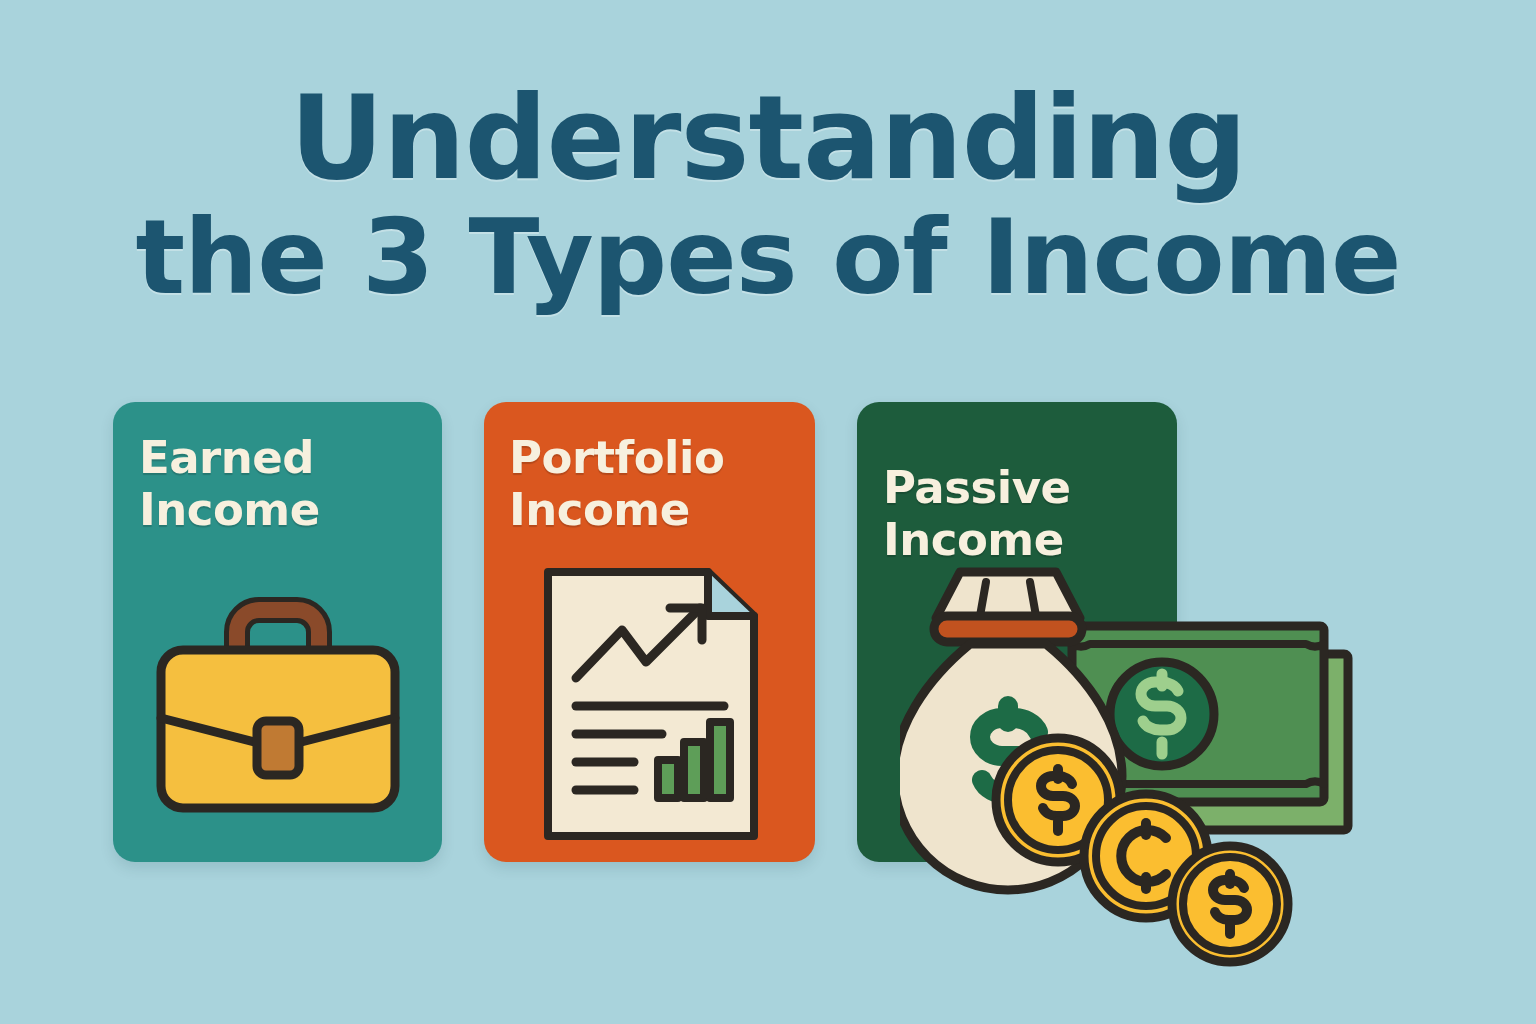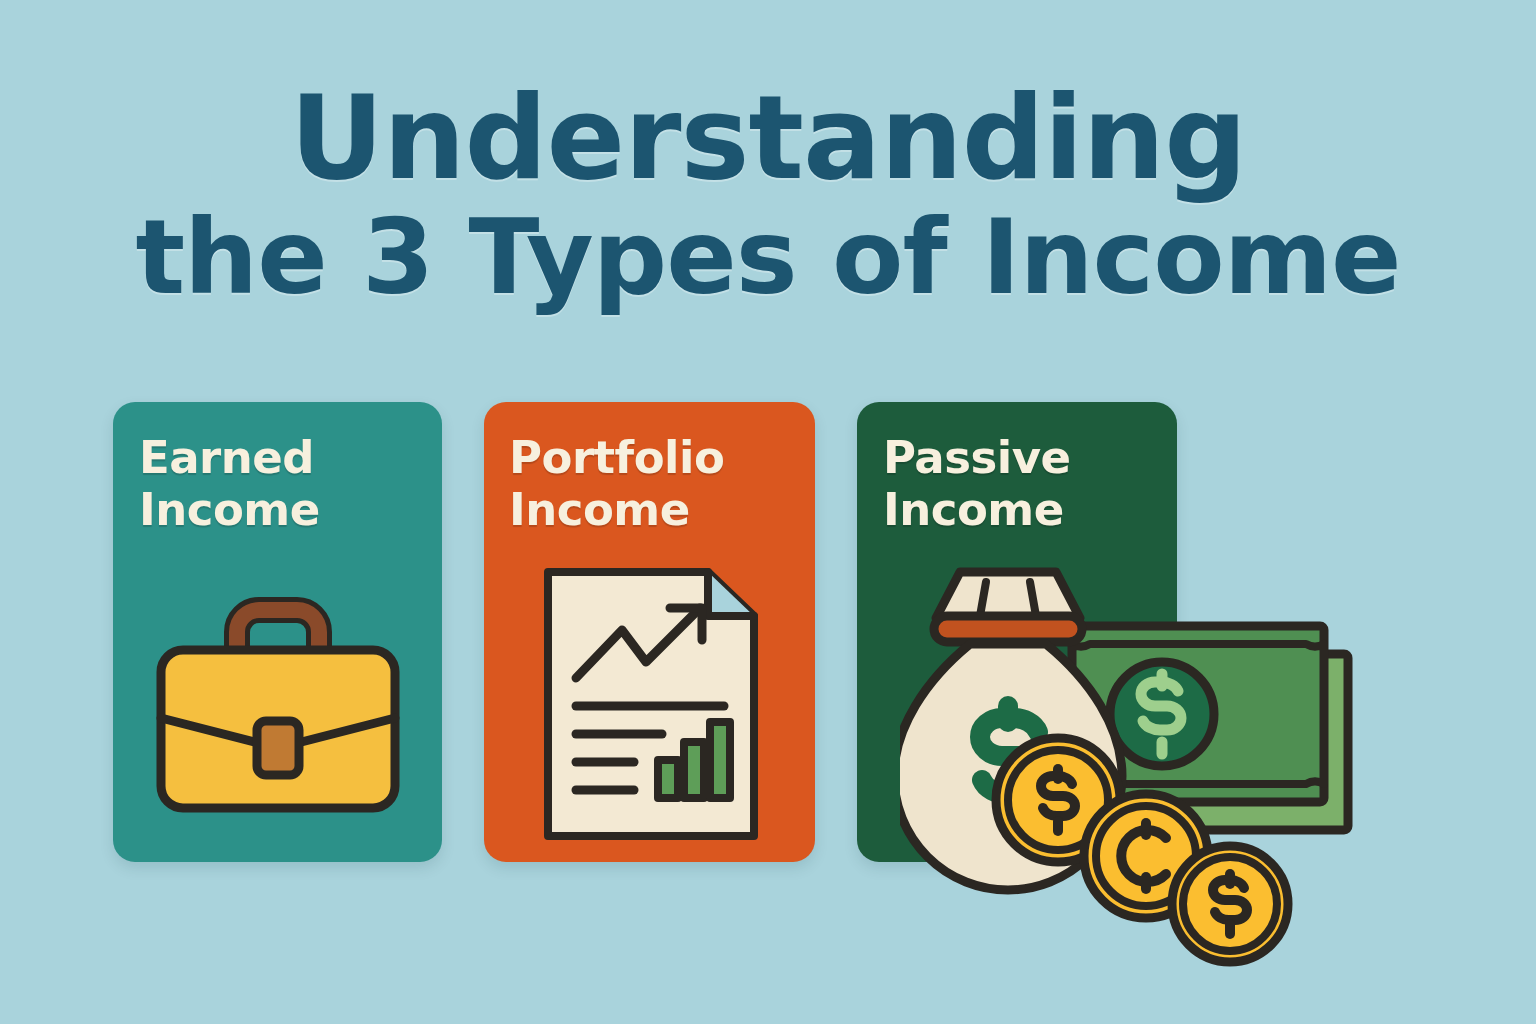--- a/index.html
+++ b/index.html
@@ -191,21 +191,21 @@
               <rect x="144" y="178" width="20" height="56"></rect>
               <rect x="170" y="158" width="20" height="76"></rect>
             </g>
           </g>
         </svg>
       </div>
     </div>
 
     <div class="card" id="card-passive" style="background: rgb(29, 92, 60);">
 
-      <div class="card-label" style="color: rgb(247, 240, 222);">
+      <div class="card-label" style="color: rgb(247, 240, 222); margin-top: 30px;">
         <span class="lbl-1">Passive</span>
         <span class="lbl-2">Income</span>
       </div>
     </div>
   </div>
 
   <div id="icon-money-group">
     <svg viewBox="0 0 470 410" width="470" height="410">
       <g stroke="#2b2722" stroke-width="9" stroke-linejoin="round" stroke-linecap="round">
 

